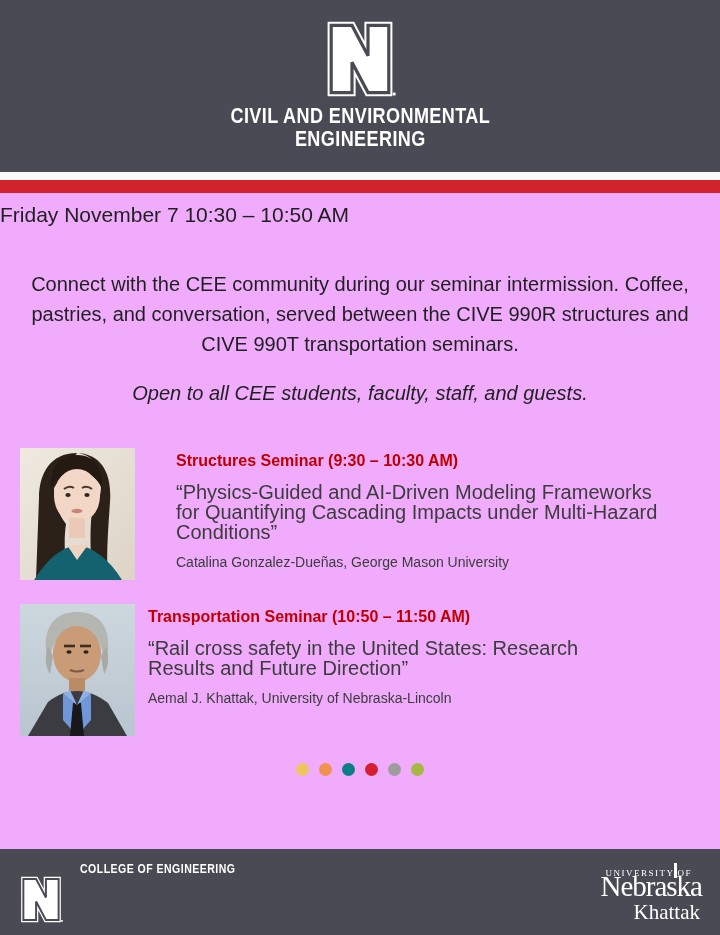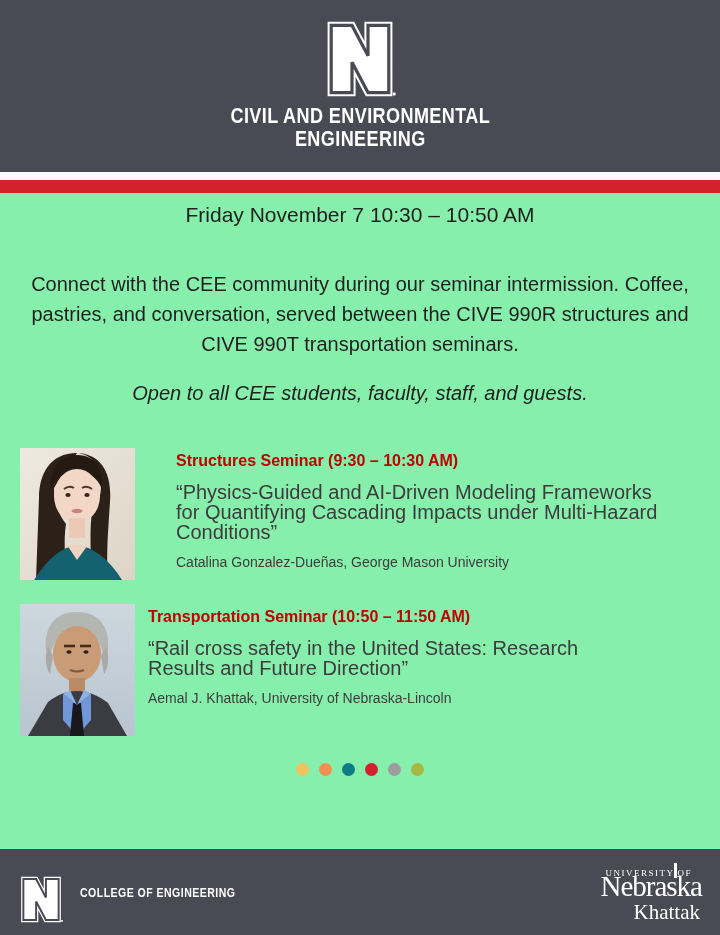--- a/index.html
+++ b/index.html
@@ -1,20 +1,20 @@
 <!DOCTYPE html>
 <html><head>
 <meta charset="utf-8">
 <style>
   * { margin:0; padding:0; box-sizing:border-box; }
   html,body { background:#ffffff; }
   body { font-family:"Liberation Sans", sans-serif; }
   .page {
     position:relative; width:720px; height:935px; margin:0 auto;
-    background:#86efac; overflow:hidden;
+    background:#f0abfc; overflow:hidden;
   }
 
   
   .masthead {
     height:172px; background:#4a4a55; color:#fff;
     display:flex; flex-direction:column; align-items:center;
   }
   .n-logo { width:82px; height:80px; margin-top:19px; }
   .dept { margin-top:5px; text-align:center; font-weight:bold;
           transform:scaleX(.82); transform-origin:center top;
@@ -22,21 +22,21 @@
   .dept .l1 { font-size:22px; line-height:23px; }
   .dept .l2 { font-size:22px; line-height:23px; }
 
   .gap-white { height:8px; background:#fafafc; }
   .red-bar { height:13px; background:#d2232a; }
 
   
   .title { margin-top:21px; text-align:center; font-size:29px;
            font-weight:400; color:#c00000; letter-spacing:.2px; }
   .datetime, .location {
-    text-align:center; font-size:21px; line-height:28px; color:#1f1f1f; }
+    text-align:left; font-size:21px; line-height:28px; color:#1f1f1f; }
   .datetime { margin-top:8px; }
   .description {
     width:668px; margin:40px auto 0; text-align:center;
     font-size:20px; line-height:30px; color:#1f1f1f; }
   .note { margin-top:23px; text-align:center; font-style:italic;
           font-size:20px; color:#1f1f1f; }
 
   
   .seminar { display:flex; align-items:flex-start; margin-left:20px; }
   .seminar.first { margin-top:43px;gap:28px; }
@@ -54,21 +54,21 @@
   .dots { display:flex; justify-content:center; gap:10px; margin-top:27px; }
   .dot { width:13px; height:13px; border-radius:50%; }
 
   
   .footer {
     position:absolute; left:0; right:0; bottom:0; height:86px;
     background:#4a4a55; color:#fff;
     display:flex; align-items:center; justify-content:space-between;
     padding:0 18px 0 16px;
   }
-  .footer-left { display:flex; align-items:center; }
+  .footer-left { display:flex; }
   .n-logo-sm { width:50px; height:49px; margin-top:14px; }
   .college { margin-left:14px; font-size:13.5px; font-weight:bold;
              letter-spacing:.6px; transform:scaleX(.78);
              transform-origin:left center; white-space:nowrap; }
   .wordmark { font-family:"Liberation Serif", serif; text-align:right;
               line-height:1; margin-top:2px; }
   .univ-of { display:flex; justify-content:flex-end; align-items:flex-end;
              gap:0; font-size:9px; letter-spacing:1.5px;
              margin-bottom:-6px; margin-right:10px; }
   .univ-bar { display:inline-block; width:3px; height:15px; background:#fff; }

